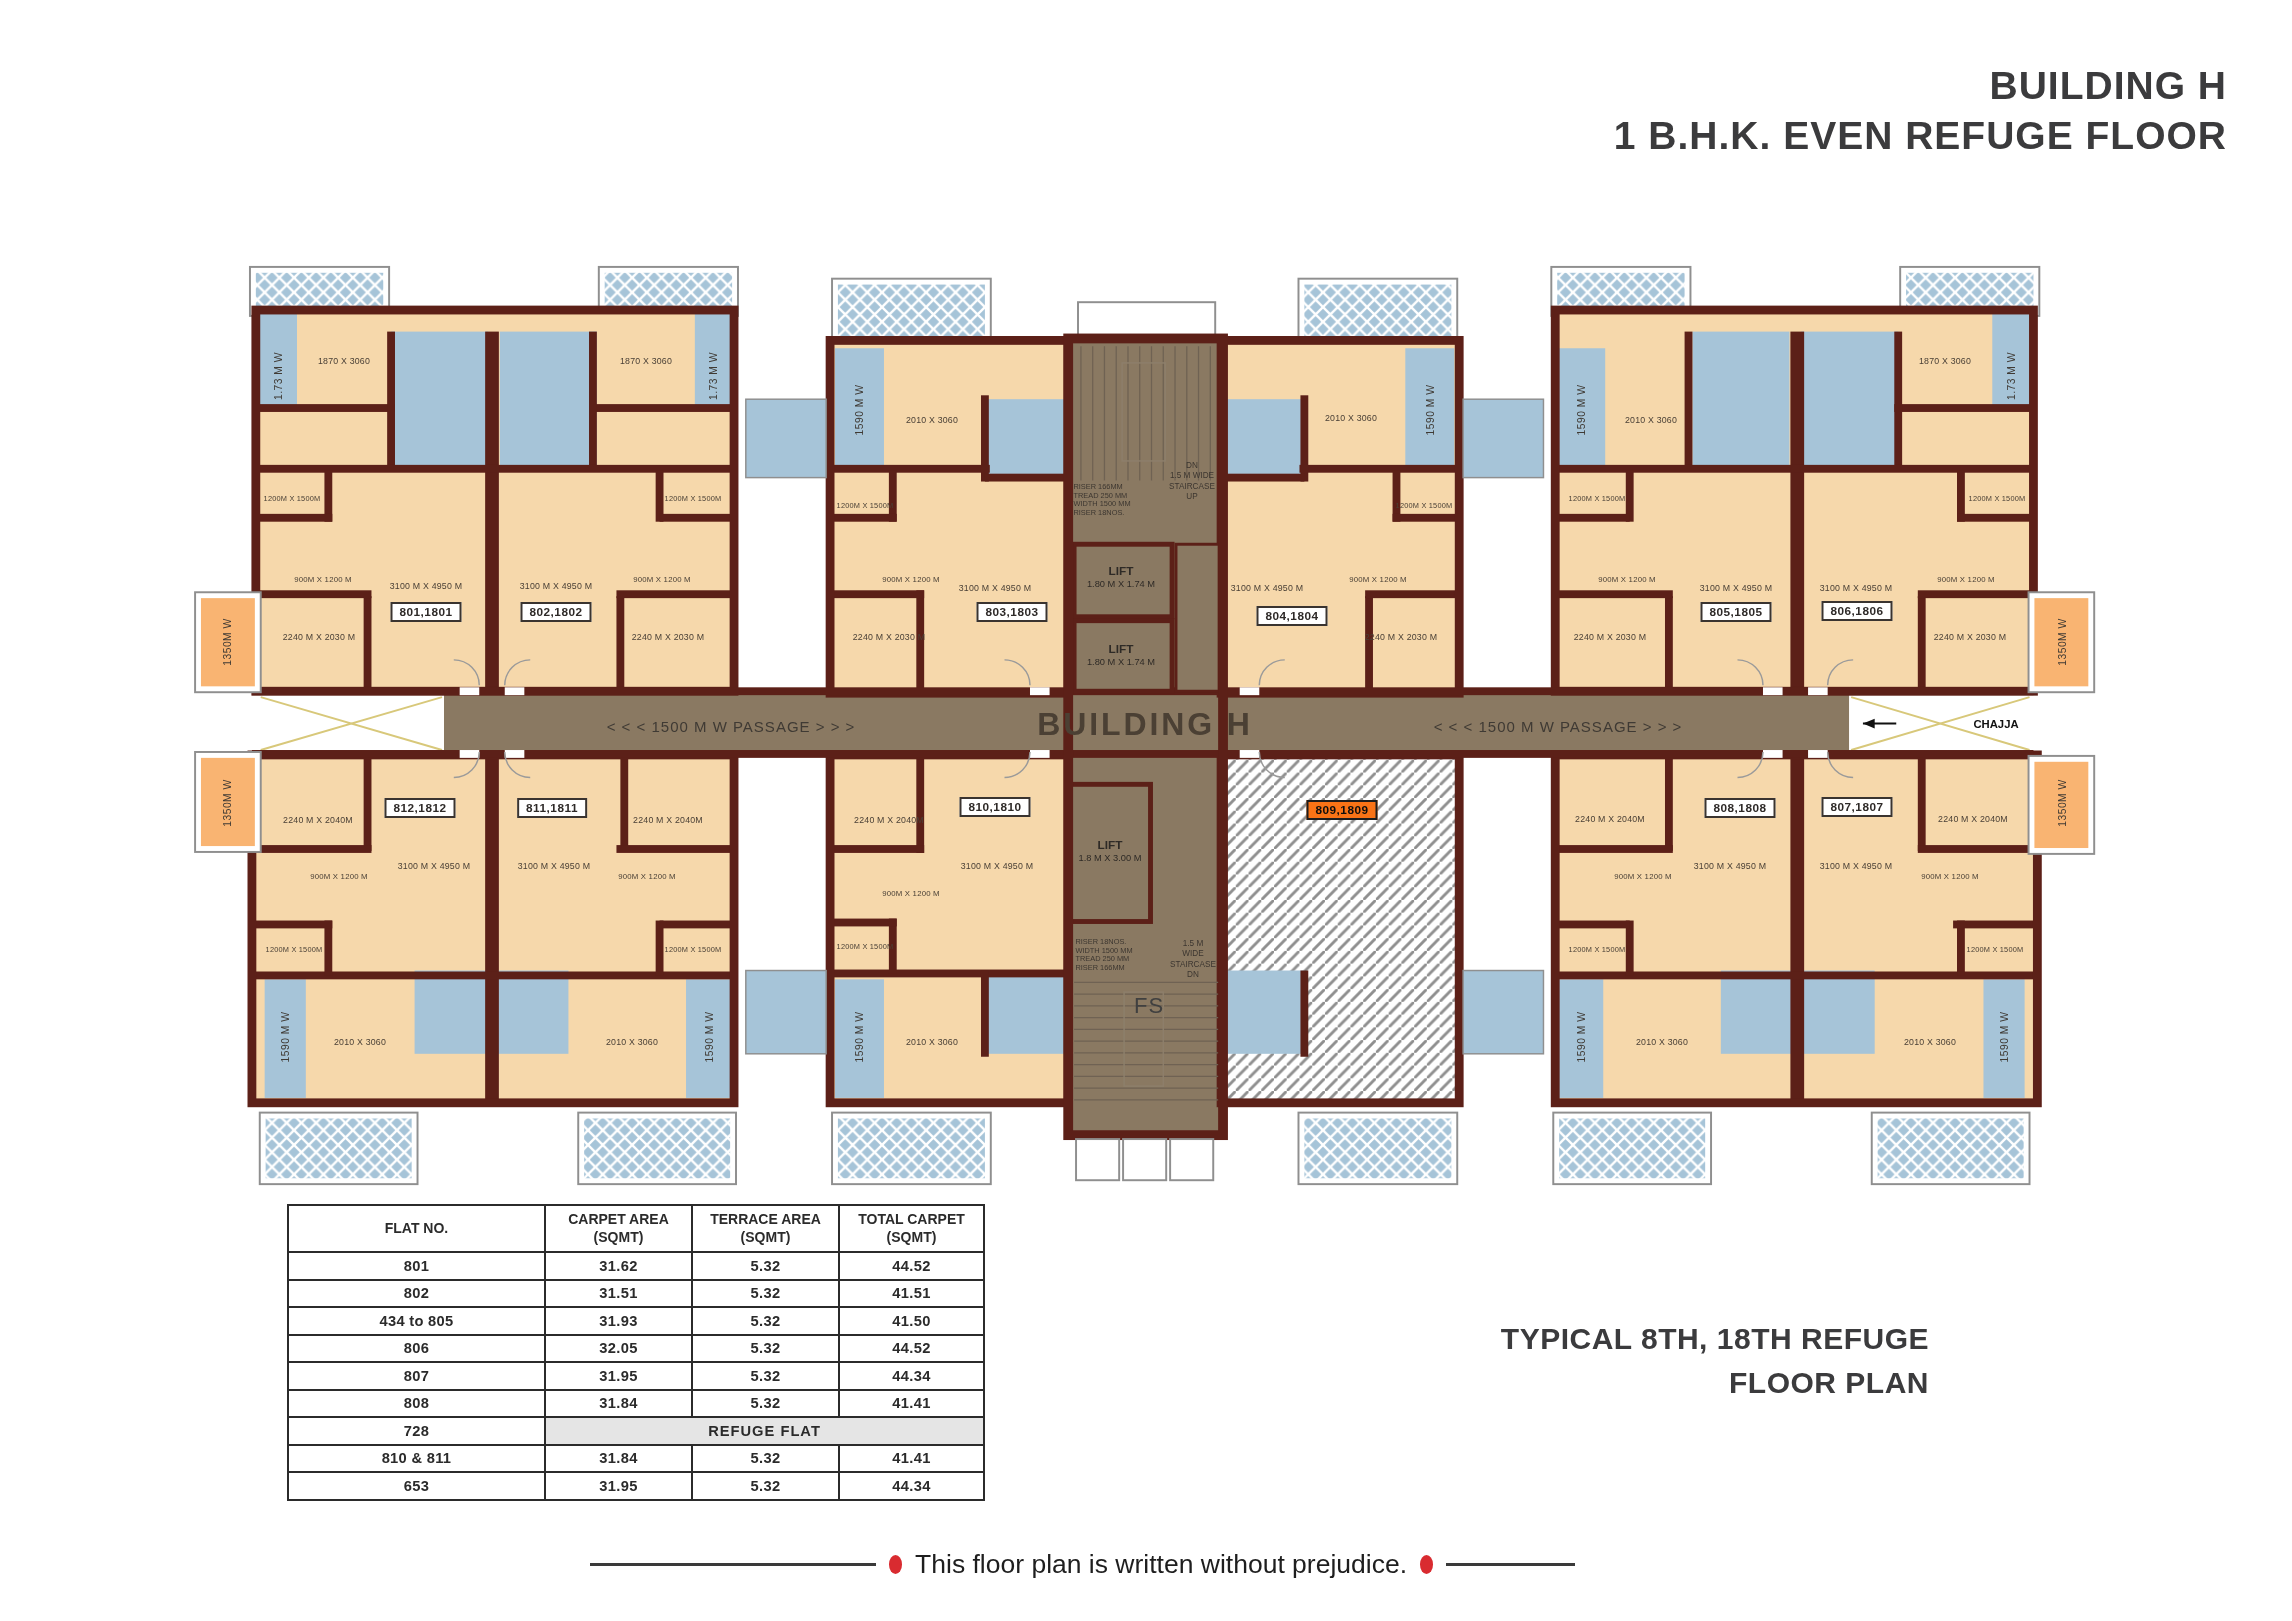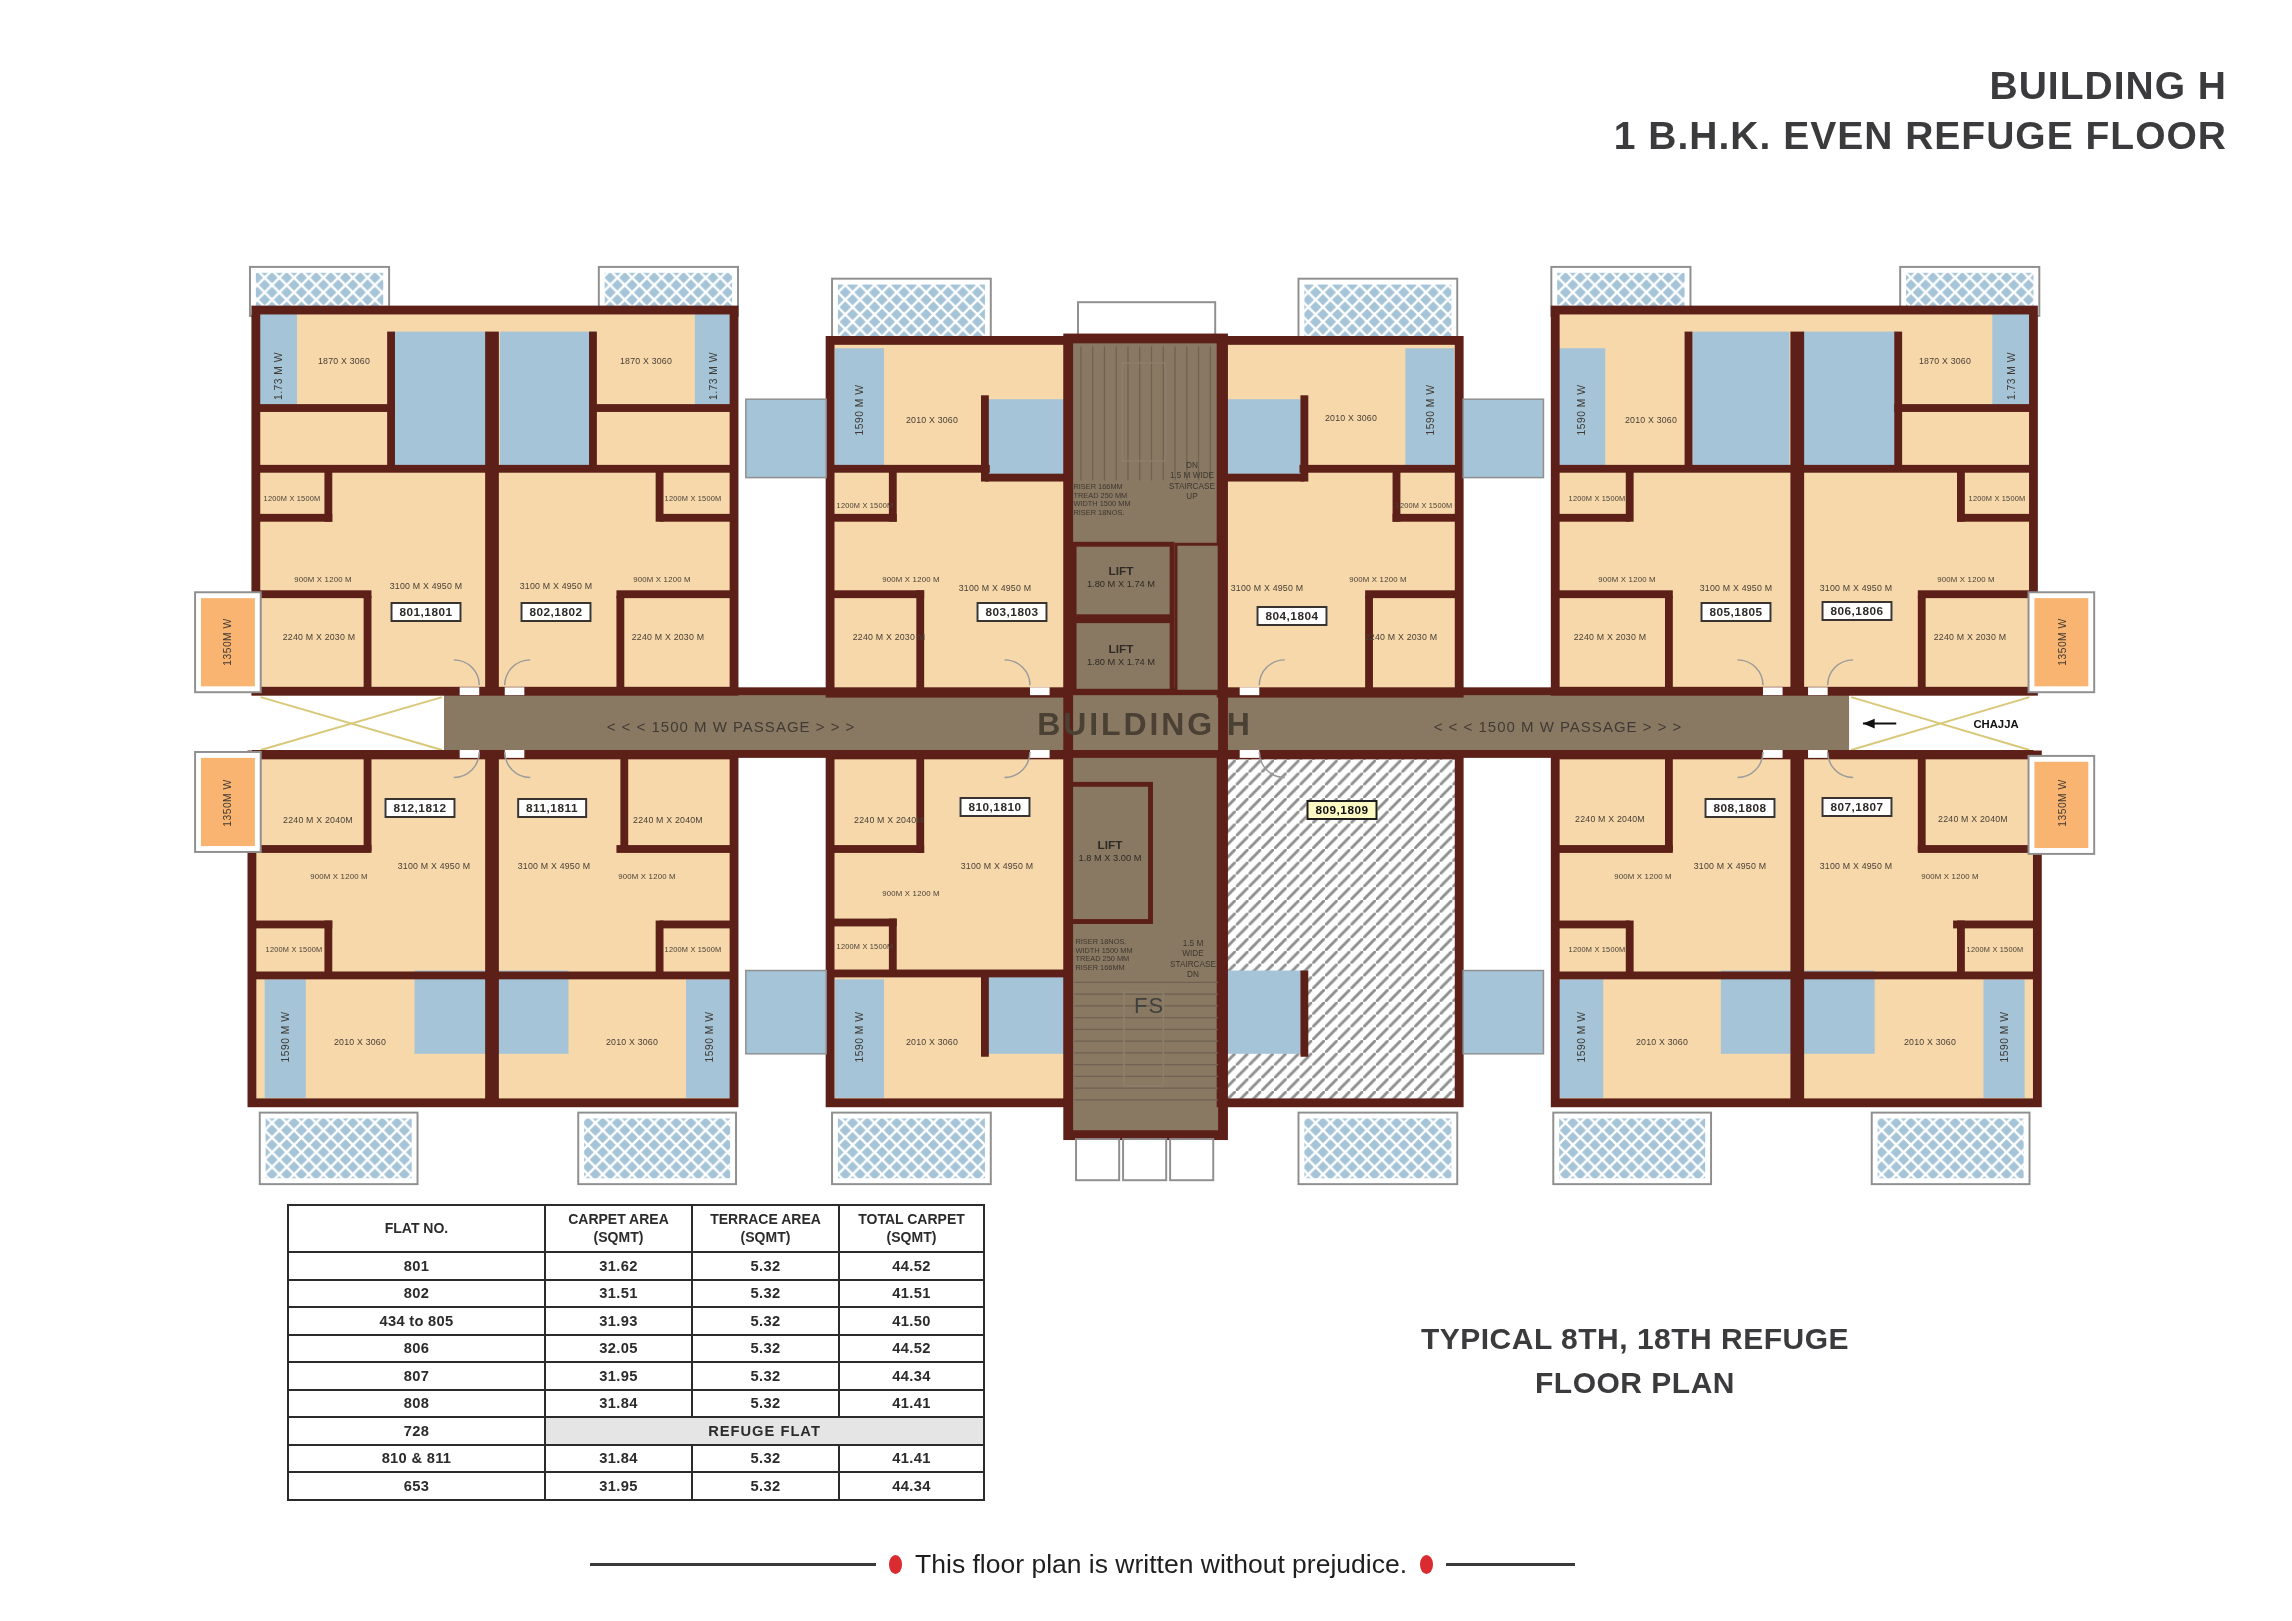--- a/index.html
+++ b/index.html
@@ -1,31 +1,31 @@
 <!DOCTYPE html>
 <html><head>
 <meta charset="utf-8">
 <style>
   html,body{margin:0;padding:0;background:#ffffff;width:2293px;height:1621px;
     font-family:"Liberation Sans",sans-serif;overflow:hidden;position:relative}
   
   #sheet-title{position:absolute;right:66px;top:61px;text-align:right;
     font-size:39px;font-weight:bold;letter-spacing:1px;line-height:50px;color:#3b3b3d}
   
-  #plan-subtitle{position:absolute;left:1341px;top:1317px;width:588px;text-align:center;
+  #plan-subtitle{position:absolute;left:1341px;top:1317px;width:588px;text-align:right;
     font-size:30px;font-weight:bold;letter-spacing:0.5px;line-height:44px;color:#3b3b3d}
   
   #plan{position:absolute;left:191px;top:263px;width:1921px;height:928px}
   #plan svg{position:absolute;left:0;top:0}
   .t{position:absolute;transform:translate(-50%,-50%);white-space:pre-line;text-align:center;color:#4a4036}
   .d{font-size:8.8px;letter-spacing:0.2px}
   .dv{font-size:10.3px;transform:translate(-50%,-50%) rotate(-90deg);letter-spacing:0.5px;color:#3f3a34}
   .fl{font-size:11.8px;font-weight:600;letter-spacing:0.5px;color:#2e2a28;background:#fff;
       border:2px solid #3a3430;padding:1px 6.9px;white-space:nowrap}
-  .fl.dark{background:#fef9c3;color:#0e0e0e;border-color:#1d1d1d}
+  .fl.dark{background:#f97316;color:#0e0e0e;border-color:#1d1d1d}
   .bh{font-size:32px;font-weight:bold;letter-spacing:2.9px;color:#4b4034}
   .ps{font-size:15px;letter-spacing:1px;color:#3f3a34;white-space:nowrap}
   .ch{font-size:11.3px;font-weight:bold;color:#111;white-space:nowrap}
   .fs{font-size:22px;color:#404040;letter-spacing:1px}
   .n{font-size:7.4px;line-height:1.18;color:#3c3630;text-align:left}
   .nc{font-size:8.2px;line-height:1.25;color:#3c3630;text-align:center}
   .lf{font-size:9.3px;line-height:1.15;color:#2e2a26;white-space:nowrap}
   .lf .big{font-size:11.8px;font-weight:bold}
   
   #area-table{position:absolute;left:287px;top:1204px;border-collapse:collapse;table-layout:fixed}

